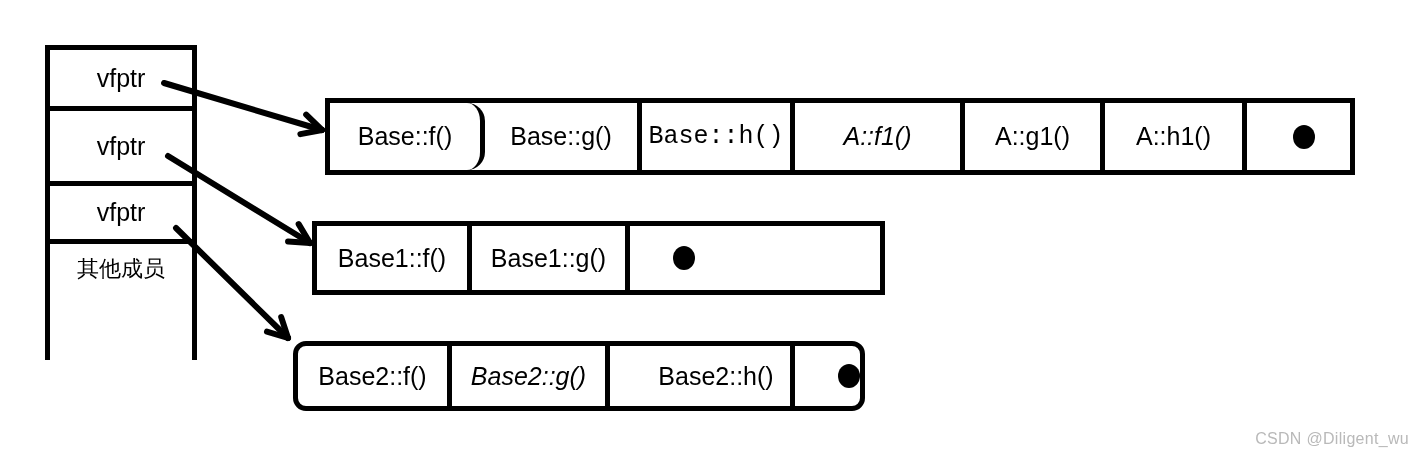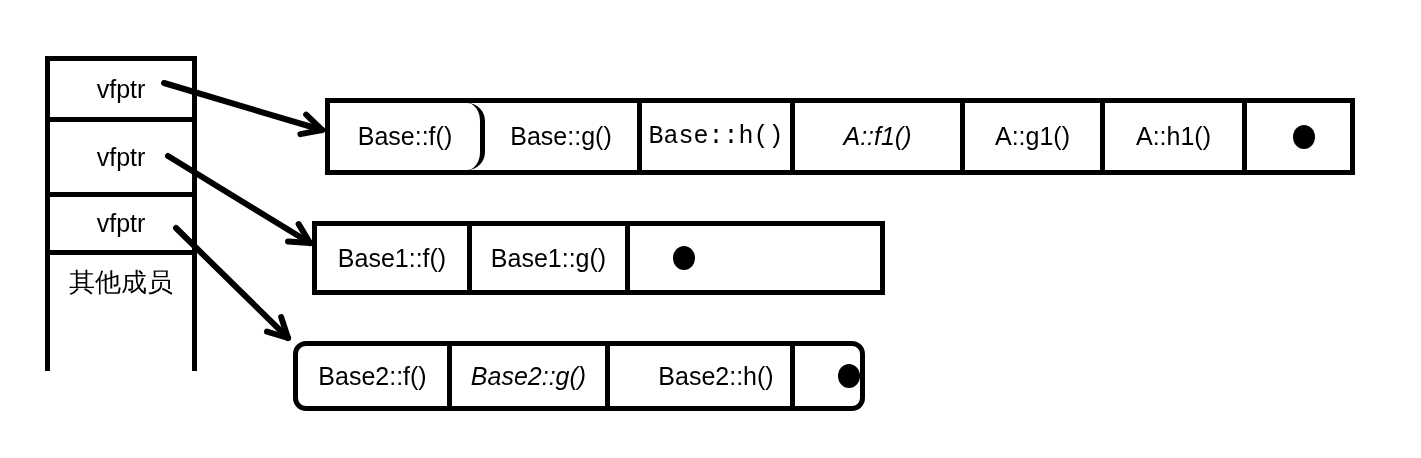--- a/index.html
+++ b/index.html
@@ -15,21 +15,21 @@
     width: 1421px;
     height: 458px;
     background: #ffffff;
     overflow: hidden;
   }
 
   
   .obj-layout {
     position: absolute;
     left: 45px;
-    top: 56px;
+    top: 45px;
     width: 152px;
     height: 315px;
     border-left: 5px solid #000;
     border-right: 5px solid #000;
     border-top: 5px solid #000;
     border-bottom: none;
     box-sizing: border-box;
     background: #ffffff;
   }
   .obj-cell {
@@ -44,21 +44,21 @@
     color: #000;
     line-height: 1;
   }
   .obj-cell.b {
     border-bottom: 5px solid #000;
   }
   .obj-cell-0 { top: 0px;   height: 61px; }
   .obj-cell-1 { top: 61px;  height: 75px; }
   .obj-cell-2 { top: 136px; height: 58px; }
   .obj-cell-3 { top: 194px; height: 121px; align-items: flex-start; padding-top: 14px; }
-  .obj-cell-3 .lbl { font-size: 26px; text-align: right; }
+  .obj-cell-3 .lbl { font-size: 22px; text-align: right; }
 
   
   .vtable {
     position: absolute;
     box-sizing: border-box;
     border: 5px solid #000;
     background: #ffffff;
     display: flex;
   }
   .vcell {
@@ -181,14 +181,15 @@
       <line x1="322" y1="130" x2="300.3995190419635" y2="134.17363419354203" stroke="#000000" stroke-width="6" stroke-linecap="round"></line>
       <line x1="322" y1="130" x2="306.1926865212662" y2="114.698730752482" stroke="#000000" stroke-width="6" stroke-linecap="round"></line>
       <line x1="168" y1="156" x2="310" y2="243" stroke="#000000" stroke-width="6" stroke-linecap="round"></line>
       <line x1="310" y1="243" x2="288.0533990207149" y2="241.46810396696077" stroke="#000000" stroke-width="6" stroke-linecap="round"></line>
       <line x1="310" y1="243" x2="298.6681020258021" y2="224.14295653337007" stroke="#000000" stroke-width="6" stroke-linecap="round"></line>
       <line x1="176" y1="228" x2="288" y2="338" stroke="#000000" stroke-width="6" stroke-linecap="round"></line>
       <line x1="288" y1="338" x2="266.9592601582226" y2="331.5744831405839" stroke="#000000" stroke-width="6" stroke-linecap="round"></line>
       <line x1="288" y1="338" x2="281.19644441219924" y2="317.0784409910804" stroke="#000000" stroke-width="6" stroke-linecap="round"></line>
     </svg>
 
+  <div class="watermark">CSDN @Diligent_wu</div>
 
 </div>
 
 </body></html>

